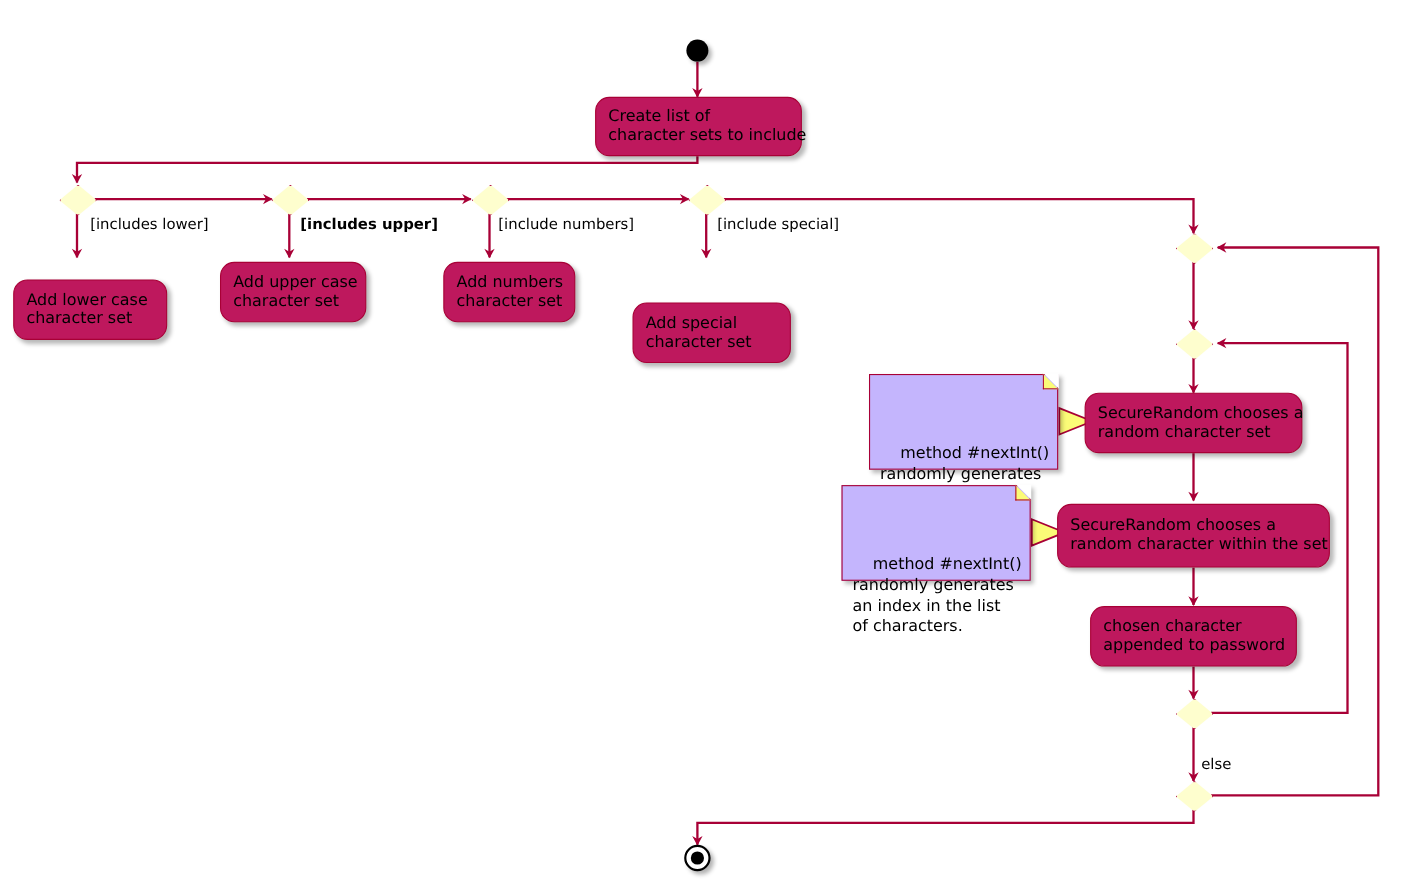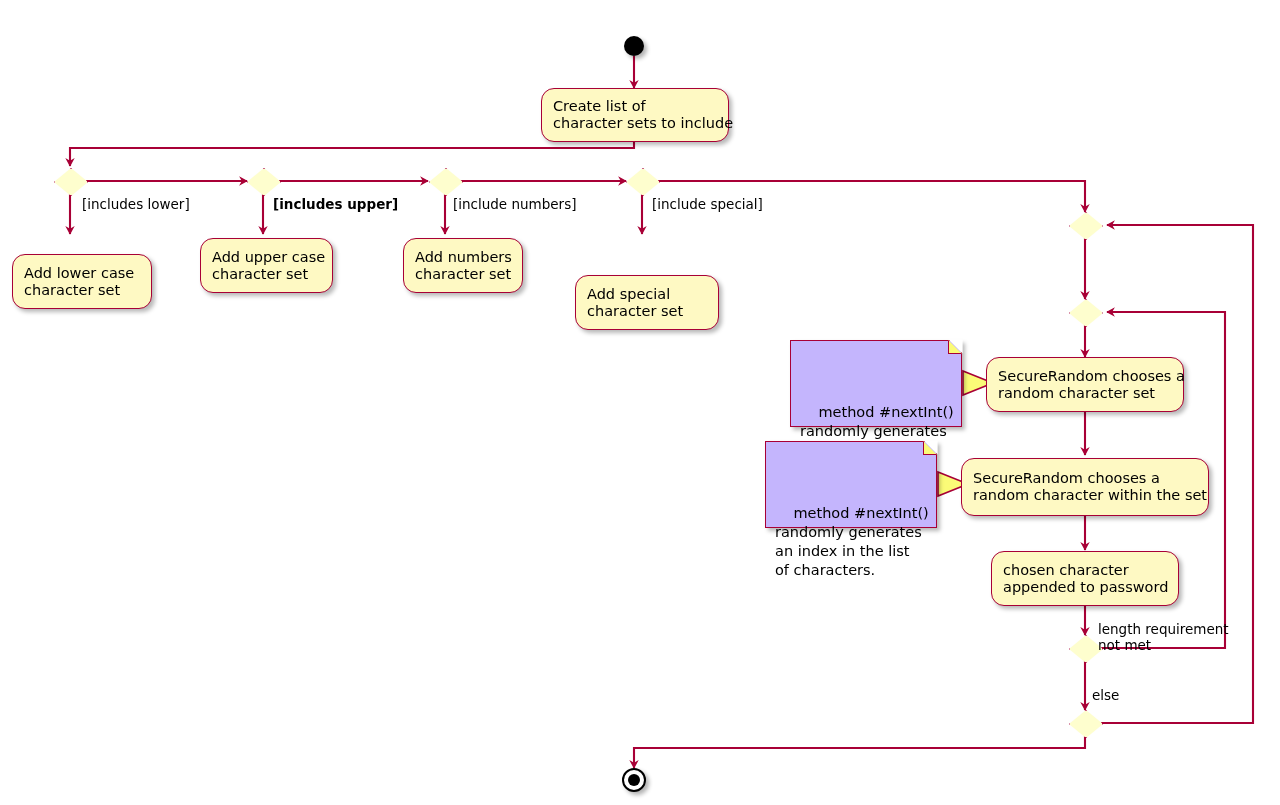--- a/index.html
+++ b/index.html
@@ -7,21 +7,21 @@
        font-family:"DejaVu Sans","Liberation Sans",sans-serif;}
   #canvas{position:absolute;inset:0;width:1280px;height:805px;}
   svg#wires{position:absolute;left:0;top:0;width:1280px;height:805px;}
 
   .title{position:absolute;left:0;top:10px;width:1280px;text-align:center;
          font-size:21px;color:#000;letter-spacing:.1px;}
 
   .node{position:absolute;box-sizing:border-box;}
 
   
-  .act{background:#fef9c3;border:1.6px solid #A80036;border-radius:13px;
+  .act{background:#be185d;border:1.6px solid #A80036;border-radius:13px;
        box-shadow:3px 3px 4px rgba(0,0,0,.28);
        display:flex;align-items:center;padding:7px 11px;
        font-size:14.5px;line-height:17px;color:#000;white-space:pre;}
 
   
   .dia{width:32px;height:26px;}
   .dia > i{display:block;width:100%;height:100%;
     background:#FEFECE;border:1.6px solid #A80036;
     clip-path:polygon(50% 0,100% 50%,50% 100%,0 50%);
     filter:drop-shadow(2.5px 2.5px 2px rgba(0,0,0,.30));}
@@ -173,21 +173,19 @@
   <div class="node act" style="left:991px;top:551px;width:188px;height:55px;">chosen character
 appended to password</div>
 
   <div class="node dia" style="left:1069px;top:635px;">
       <i></i>
     </div>
   <div class="node dia" style="left:1069px;top:710px;">
       <i></i>
     </div>
 
-  <div class="elabel" style="left:1098px;top:621px;">length requirement
-not met</div>
   <div class="elabel" style="left:1092px;top:677px;margin-top:10px;">else</div>
 
   <div class="node end" style="left:622px;top:768px;">
       <i></i>
     </div>
 
 </div>
 
 </body></html>

